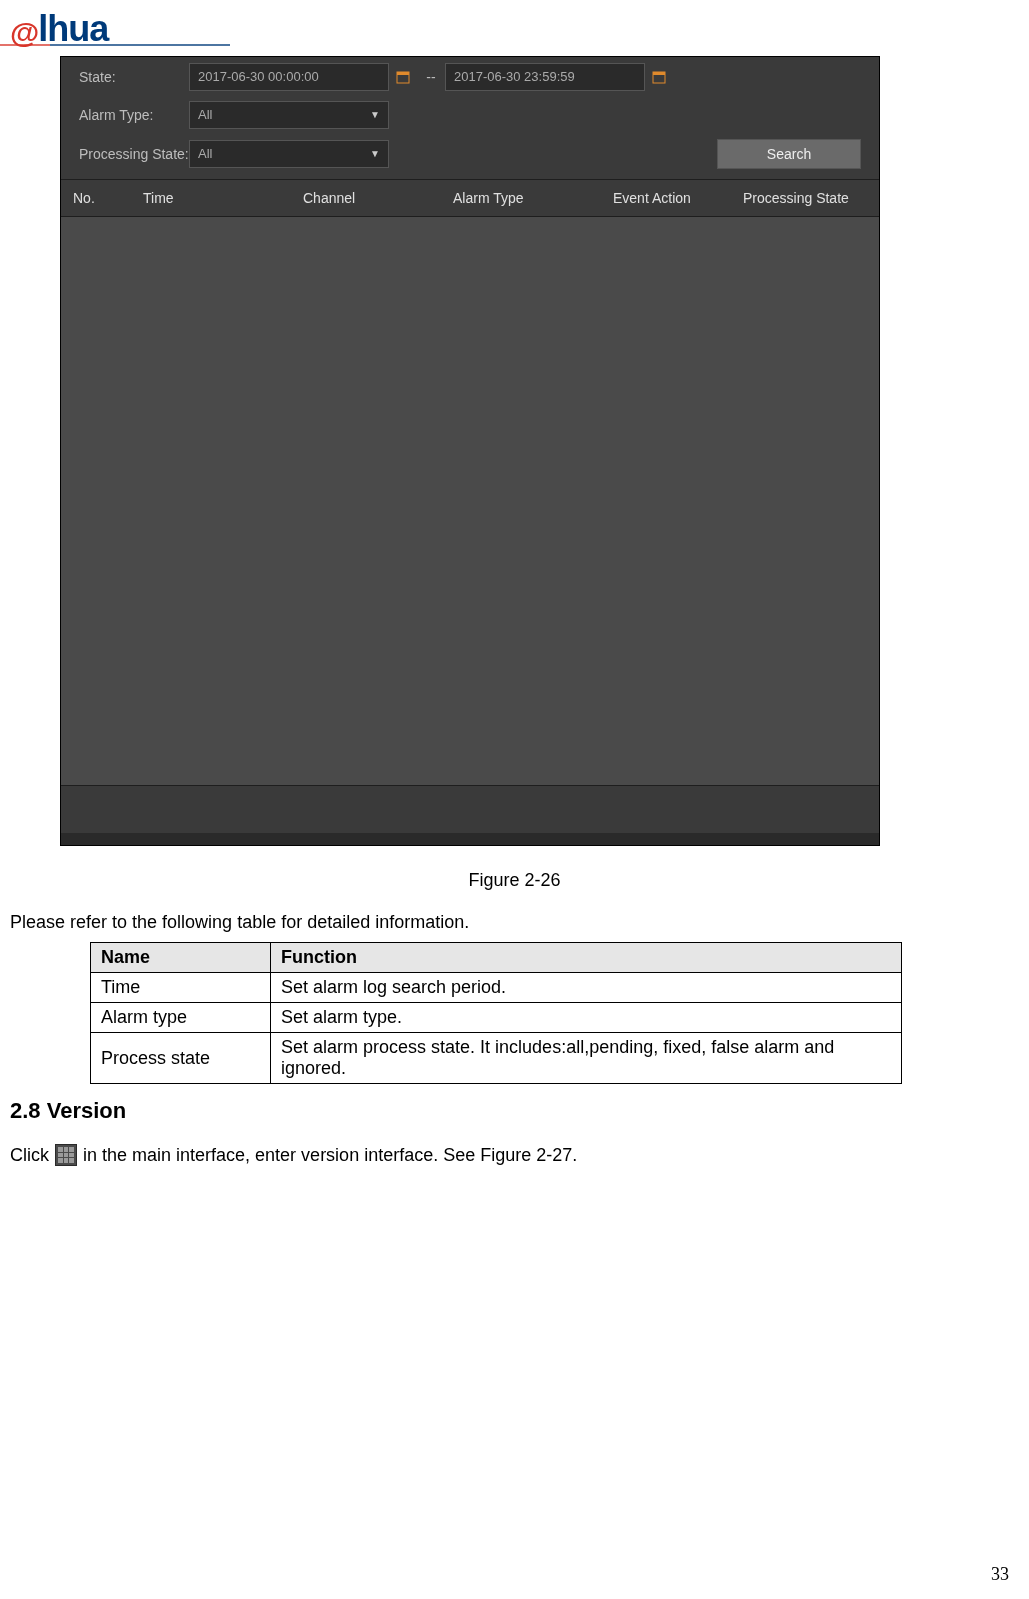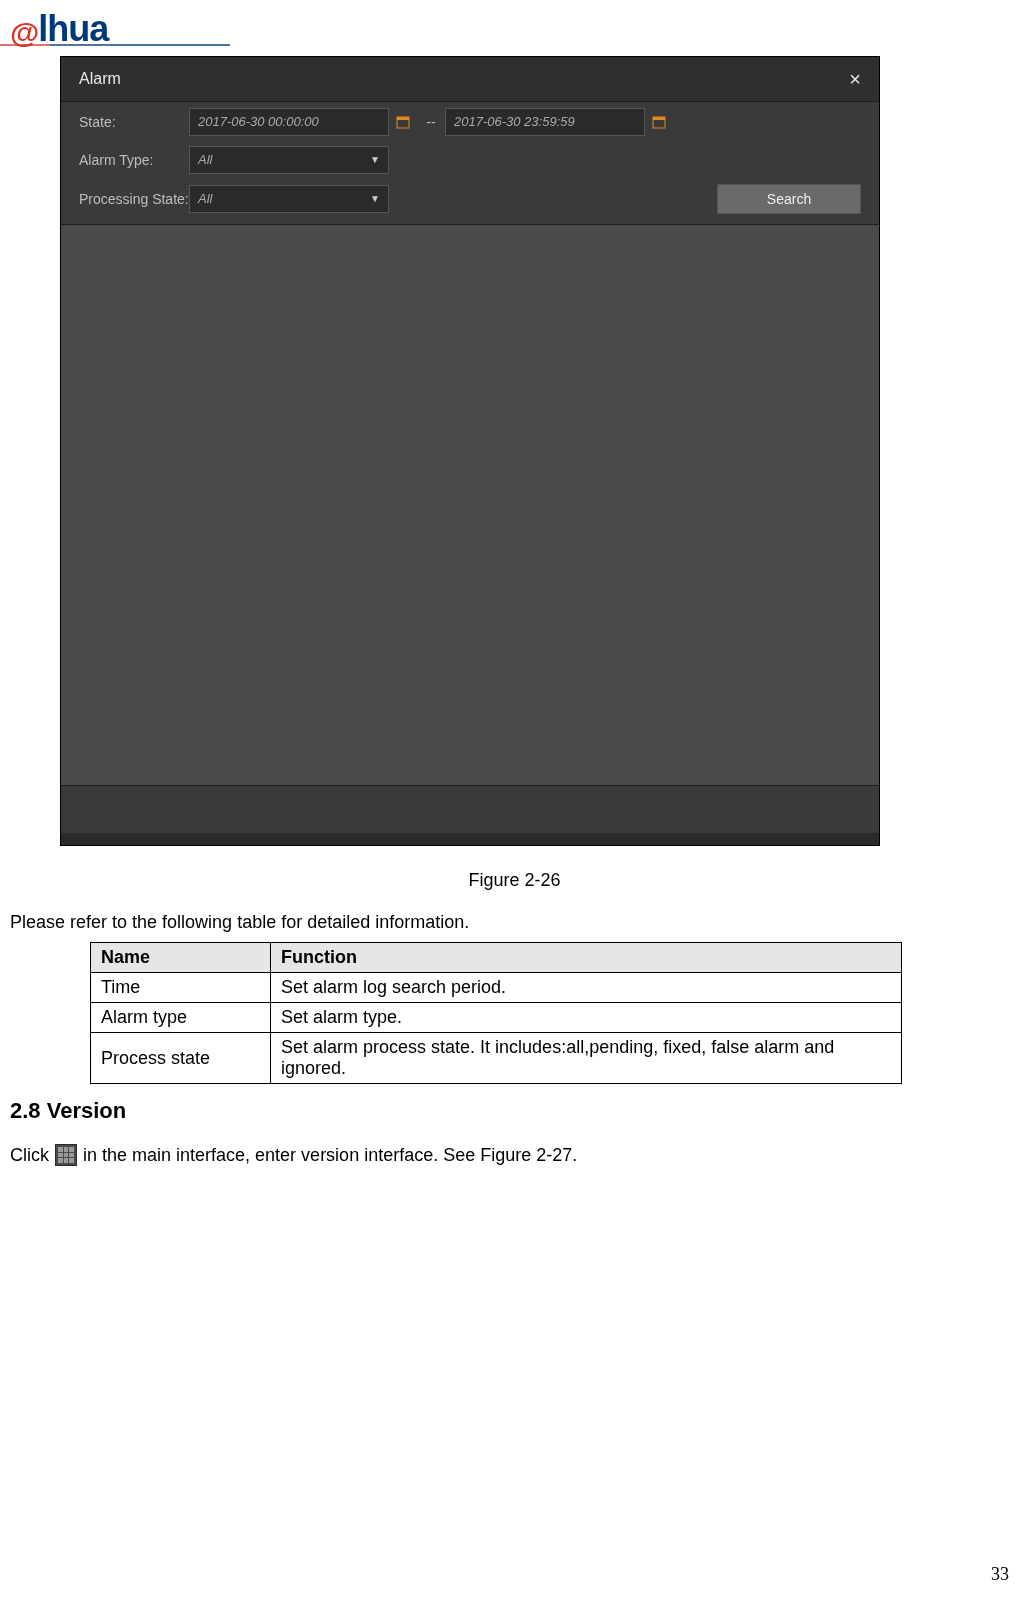--- a/index.html
+++ b/index.html
@@ -88,21 +88,20 @@
     background: #2a2a2a;
     border: 1px solid #555;
     height: 28px;
     line-height: 26px;
     padding: 0 8px;
     color: #aaa;
     font-size: 13px;
     display: flex;
     align-items: flex-end;
     justify-content: space-between;
-    font-style: italic;
   }
   .fld .caret { font-size: 10px; color: #ccc; }
   .cal {
     width: 28px;
     height: 28px;
     display: flex;
     align-items: center;
     justify-content: center;
     color: #e08a2c;
     font-size: 14px;
@@ -234,24 +233,20 @@
 </head>
 <body>
 
 <div class="logo-wrap">
   <span class="logo-swoosh">@</span>
   <span class="logo-text"><span>lhua</span></span>
 </div>
 <div class="logo-rule"></div>
 
 <div class="shot">
-  <div class="shot-titlebar">
-    <span>Alarm</span>
-    <span class="close-x">×</span>
-  </div>
 
   <div class="shot-filters">
 
     <div class="flabel">State:</div>
     <div class="fld">
       <span>2017-06-30 00:00:00</span>
     </div>
     <div class="cal">
       <svg width="14" height="14" viewBox="0 0 14 14">
           <rect x="1" y="2" width="12" height="11" fill="none" stroke="#e08a2c" stroke-width="1"></rect>
@@ -286,20 +281,28 @@
       <span>All</span>
       <span class="caret">▼</span>
     </div>
     <div class="sp"></div>
       <div class="sp"></div>
       <div class="sp"></div>
       <div class="sp"></div>
     <div class="searchbtn">Search</div>
   </div>
 
+  <div class="shot-thead">
+    <div>No.</div>
+    <div>Time</div>
+    <div>Channel</div>
+    <div>Alarm Type</div>
+    <div>Event Action</div>
+    <div>Processing State</div>
+  </div>
 
   <div class="shot-body"></div>
   <div class="shot-footer"></div>
   <div class="shot-edge"></div>
 </div>
 
 <div class="figcap">Figure 2-26</div>
 
 <div class="intro">Please refer to the following table for detailed information.</div>
 

